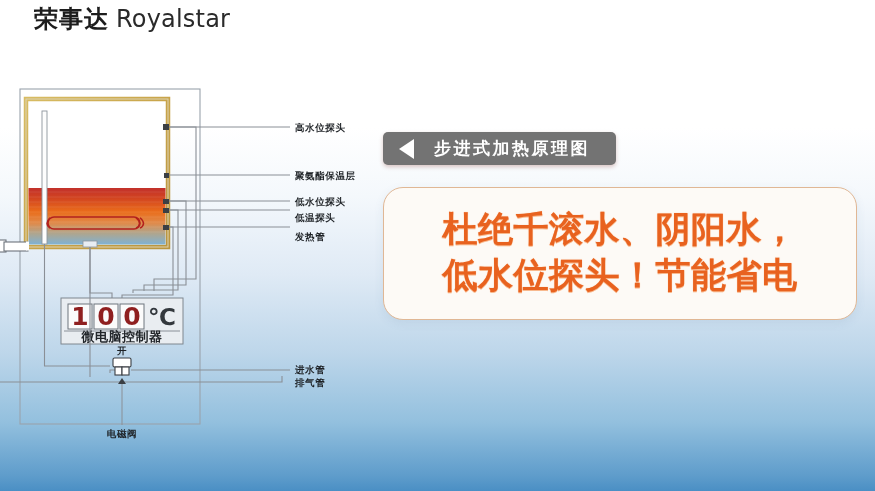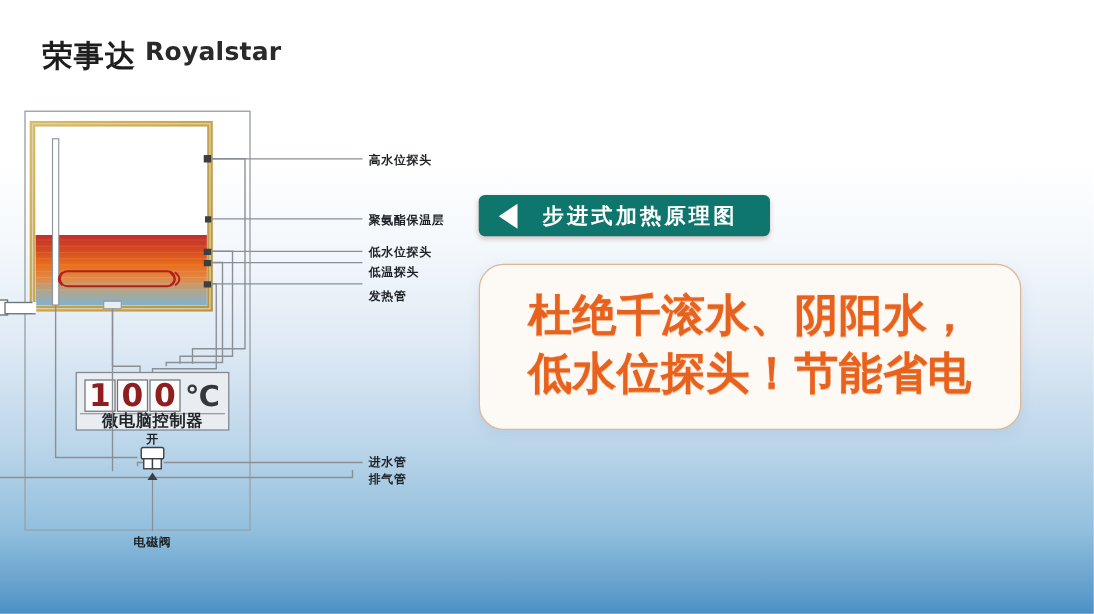--- a/index.html
+++ b/index.html
@@ -7,54 +7,53 @@
     width:875px;height:491px;overflow:hidden;
     font-family:"DejaVu Sans","Liberation Sans",sans-serif;
     background:linear-gradient(180deg,
       #ffffff 0%, #ffffff 26%, #f4f8fc 40%,
       #dfeaf5 56%, #bdd6ea 72%, #93c0de 86%, #5e9ccb 97%, #4a8fc4 100%);
     position:relative;
   }
 
   
   #logo{
-    position:absolute;left:34px;top:29px;
-    display:flex;gap:7px;
+    position:absolute;left:34px;top:3px;
+    display:flex;align-items:center;gap:7px;
     color:#1d1d1d;
   }
   #logo .cn{font-size:24px;font-weight:700;letter-spacing:1px;
             font-family:"DejaVu Sans","Liberation Sans",sans-serif;}
-  #logo .en{font-size:20px;font-weight:700;letter-spacing:.2px;color:#2a2a2a;}
+  #logo .en{font-size:24px;font-weight:400;letter-spacing:.2px;color:#2a2a2a;}
 
   
   #diagram{position:absolute;left:0;top:80px;width:380px;height:380px;}
   #diagram svg{display:block;}
 
   
   #right{position:absolute;left:383px;top:132px;width:470px;}
 
   #ribbon{
     position:relative;display:inline-flex;align-items:center;
     height:33px;padding:0 26px 0 16px;
-    background:#0f766e;border-radius:5px;
+    background:#737373;border-radius:5px;
     box-shadow:0 2px 4px rgba(120,30,20,.25);
-    margin-top:24px;
   }
   #ribbon .tri{
     width:0;height:0;border-top:10px solid transparent;
     border-bottom:10px solid transparent;border-right:15px solid #ffffff;
     margin-right:20px;flex:none;
   }
   #ribbon .rtxt{
     color:#fff;font-size:17px;font-weight:700;letter-spacing:2.5px;
     white-space:nowrap;
   }
 
   #headline-card{
-    margin-top:22px;width:434px;box-sizing:border-box;
+    margin-top:22px;width:474px;box-sizing:border-box;
     background:#fdfaf6;border:1.4px solid #e0b795;border-radius:20px;
     padding:19px 16px 21px 16px;
     box-shadow:0 3px 10px rgba(80,120,160,.10);
   }
   #headline-card .hl{
     color:#e8621f;font-size:35px;font-weight:700;line-height:1.30;
     letter-spacing:.5px;text-align:center;white-space:nowrap;
     text-shadow:0 1px 0 #f8b98e, 0 0 1px #f6a877;
     font-family:"DejaVu Sans","Liberation Sans",sans-serif;
   }

